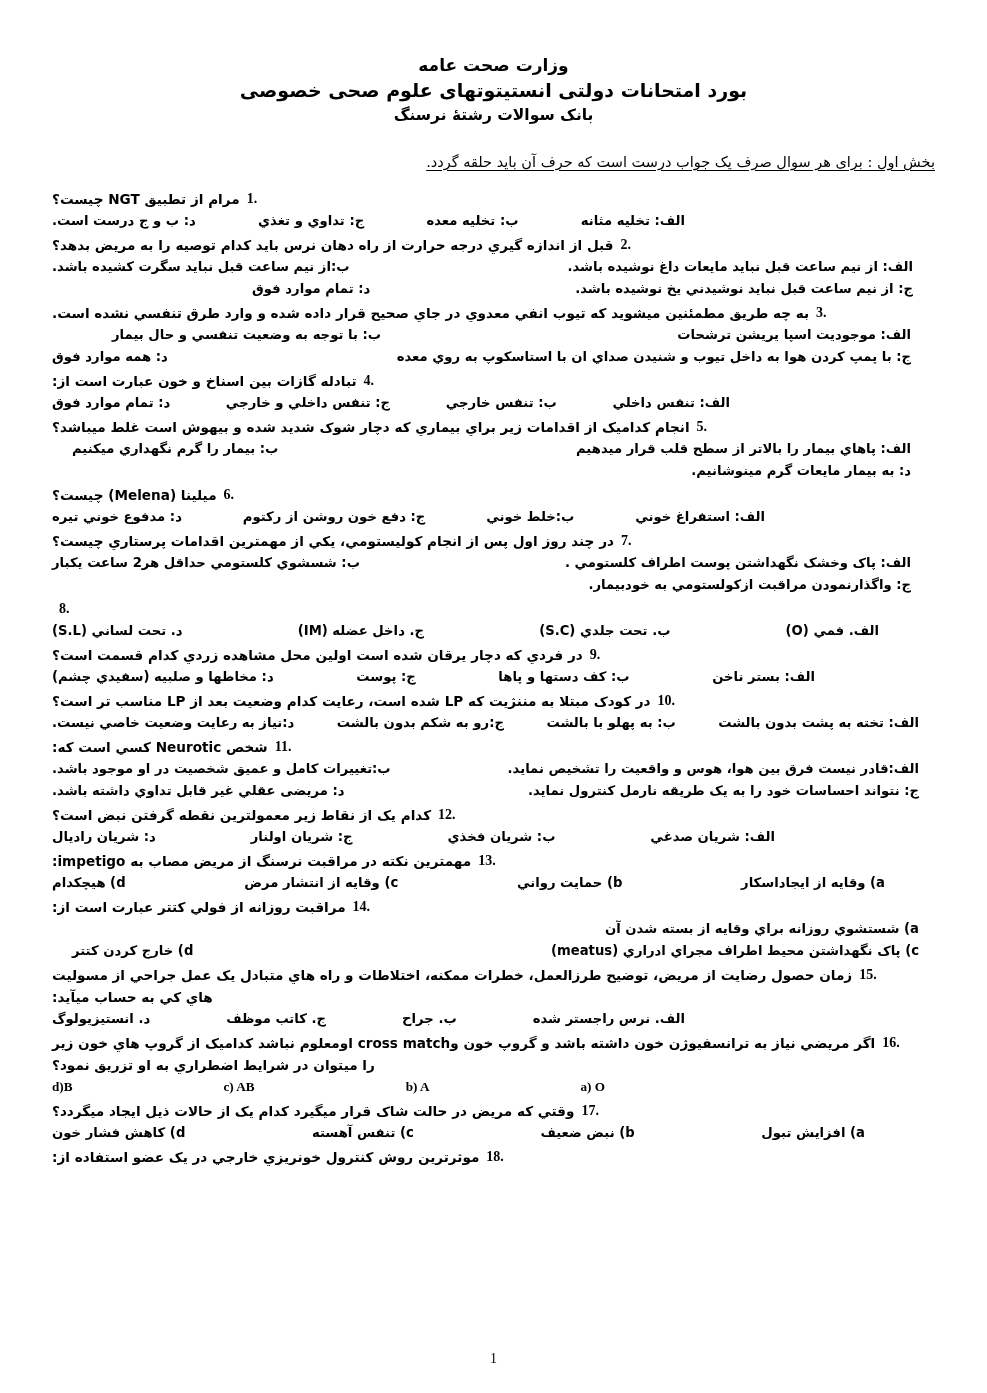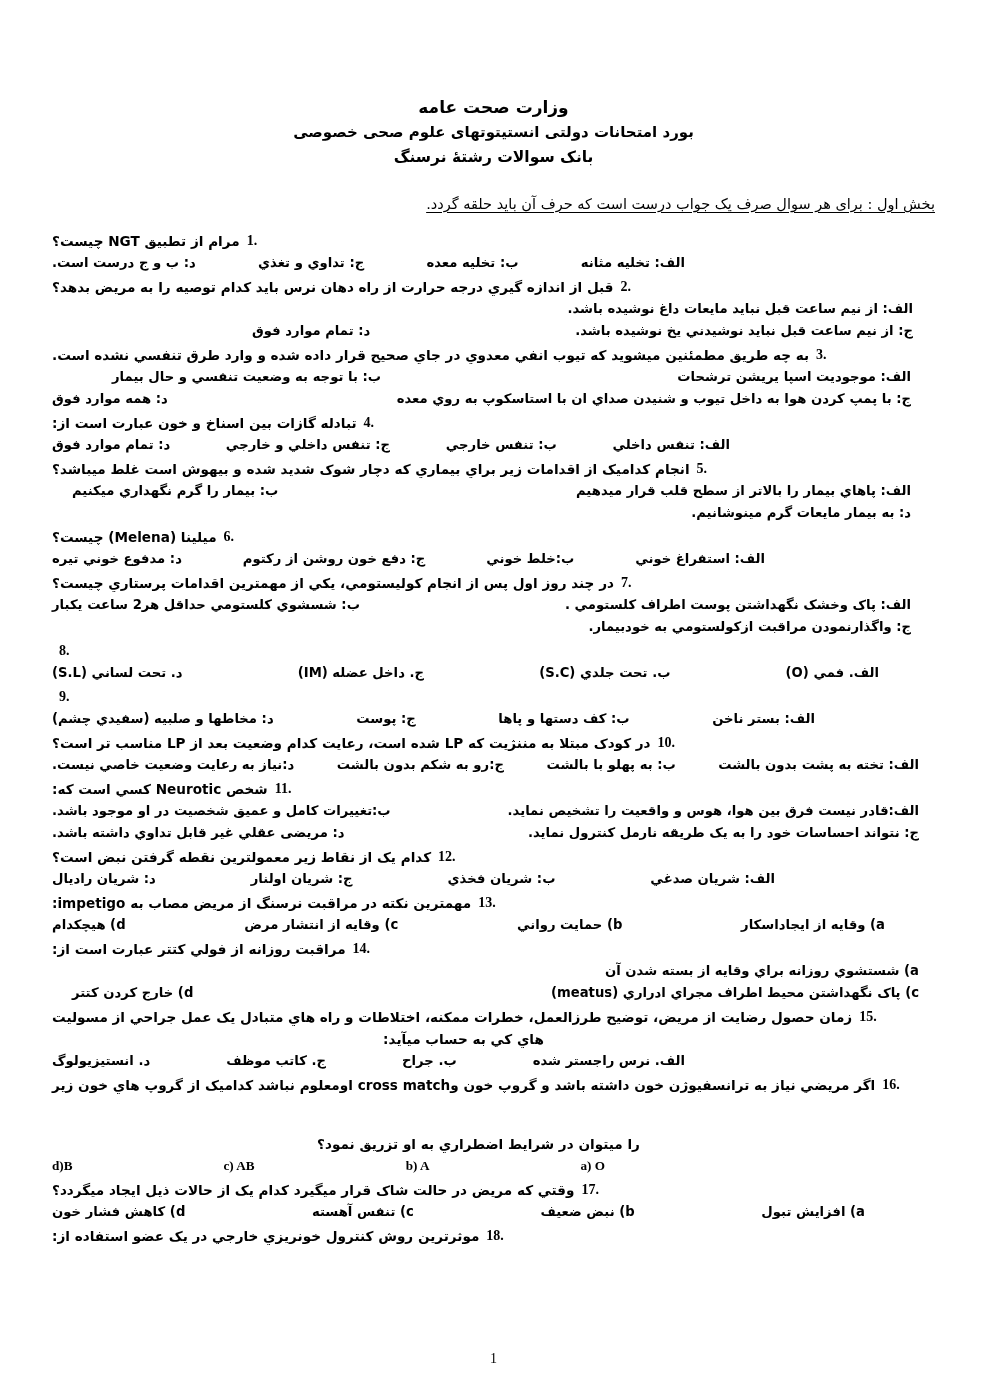--- a/index.html
+++ b/index.html
@@ -24,24 +24,23 @@
   }
   .header {
     text-align: center;
     font-weight: bold;
     direction: rtl;
   }
   .header .line1 {
     font-size: 17px;
     line-height: 26px;
     letter-spacing: 0.5px;
-    margin-top: 42px;
   }
   .header .line2 {
-    font-size: 15px;
+    font-size: 19px;
     line-height: 25px;
     text-align: center;
   }
   .header .line3 {
     font-size: 15.5px;
     line-height: 25px;
   }
   .section-heading {
     margin-top: 26px;
     margin-bottom: 18px;
@@ -76,21 +75,21 @@
     font-size: 14px;
     margin-left: 7px;
     direction: ltr;
     unicode-bidi: embed;
     flex: 0 0 auto;
   }
   .q-text {
     flex: 0 1 auto;
   }
   .q-text2 {
-    text-align: center;
+    text-align: left;
     padding-right: 0;
     font-size: 13.6px;
     font-weight: bold;
     line-height: 22px;
   }
   .opts {
     display: flex;
     flex-direction: row;
     justify-content: flex-start;
     font-size: 13.2px;
@@ -104,21 +103,21 @@
   .opt {
     flex: 0 0 auto;
   }
   .opts-row-rtl { direction: rtl; }
   .lat {
     font-family: "Liberation Serif", "DejaVu Serif", serif;
     direction: ltr;
     unicode-bidi: embed;
     font-weight: bold;
   }
-  .indent-1 { padding-right: 30px; margin-top: 37px; }
+  .indent-1 { padding-right: 30px; }
   .indent-2 { padding-right: 60px; }
   .footer-num {
     position: absolute;
     bottom: 26px;
     left: 0;
     right: 0;
     text-align: center;
     font-family: "Liberation Serif", "DejaVu Serif", serif;
     font-size: 14px;
     color: #000;
@@ -153,20 +152,21 @@
       </div>
     </div>
 
     <div class="q q-block">
       <div class="q-stem" style="justify-content:flex-end;">
         <span class="q-num">2.</span>
         <span class="q-text">قبل از اندازه گیري درجه حرارت از راه دهان نرس باید کدام توصیه را به مریض بدهد؟</span>
       </div>
       <div class="opts opts-row-rtl spread" style="padding-right:22px;">
         <span class="opt">الف:  از نیم ساعت قبل نباید مایعات داغ نوشیده باشد.</span>
+        <span class="opt">ب:از نیم ساعت قبل نباید سگرت کشیده باشد.</span>
       </div>
       <div class="opts opts-row-rtl spread" style="padding-right:22px;padding-left:200px;">
         <span class="opt">ج:   از نیم ساعت قبل نباید نوشیدني یخ نوشیده باشد.</span>
         <span class="opt">د:         تمام موارد فوق</span>
       </div>
     </div>
 
     <div class="q q-block">
       <div class="q-stem" style="justify-content:flex-end;">
         <span class="q-num">3.</span>
@@ -244,20 +244,21 @@
         <span class="opt">الف. فمي (O)</span>
         <span class="opt">ب. تحت جلدي (S.C)</span>
         <span class="opt">ج. داخل عضله (IM)</span>
         <span class="opt">د. تحت لساني (S.L)</span>
       </div>
     </div>
 
     <div class="q q-block">
       <div class="q-stem" style="justify-content:flex-end;">
         <span class="q-num">9.</span>
+        <span class="q-text">در فردي که دچار یرقان شده است اولین محل مشاهده زردي کدام قسمت است؟</span>
       </div>
       <div class="opts opts-row-rtl spread" style="padding-right:120px;">
         <span class="opt">الف: بستر ناخن</span>
         <span class="opt">ب:   کف دستها و پاها</span>
         <span class="opt">ج:   پوست</span>
         <span class="opt">د:   مخاطها و صلبیه (سفیدي چشم)</span>
       </div>
     </div>
 
     <div class="q q-block">

